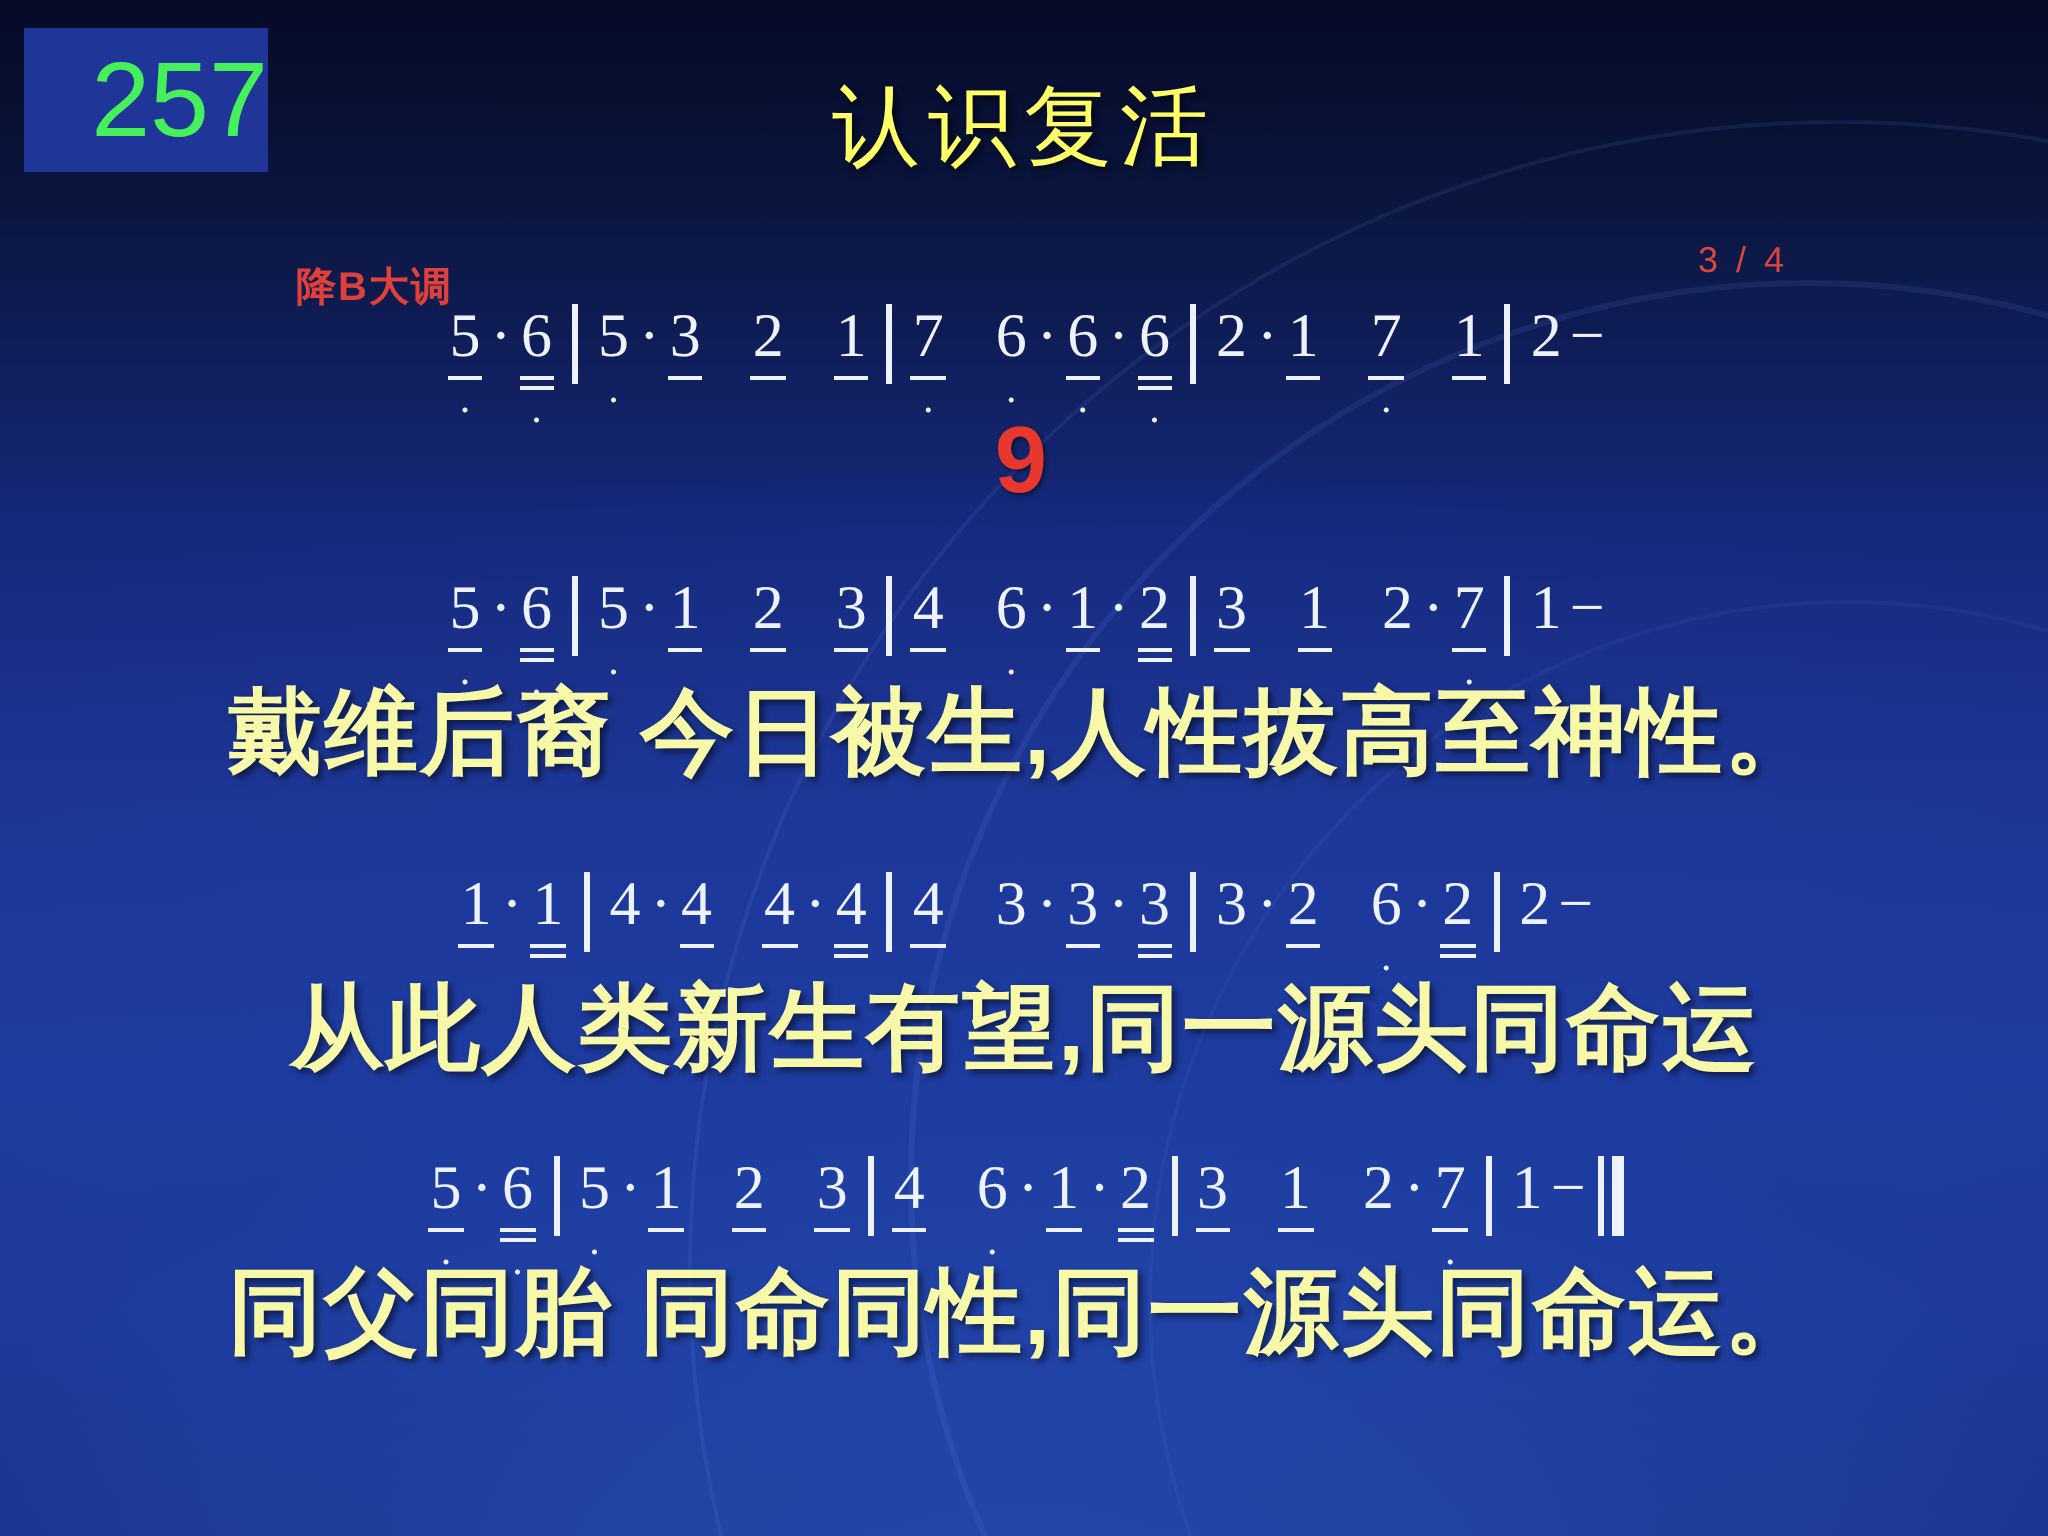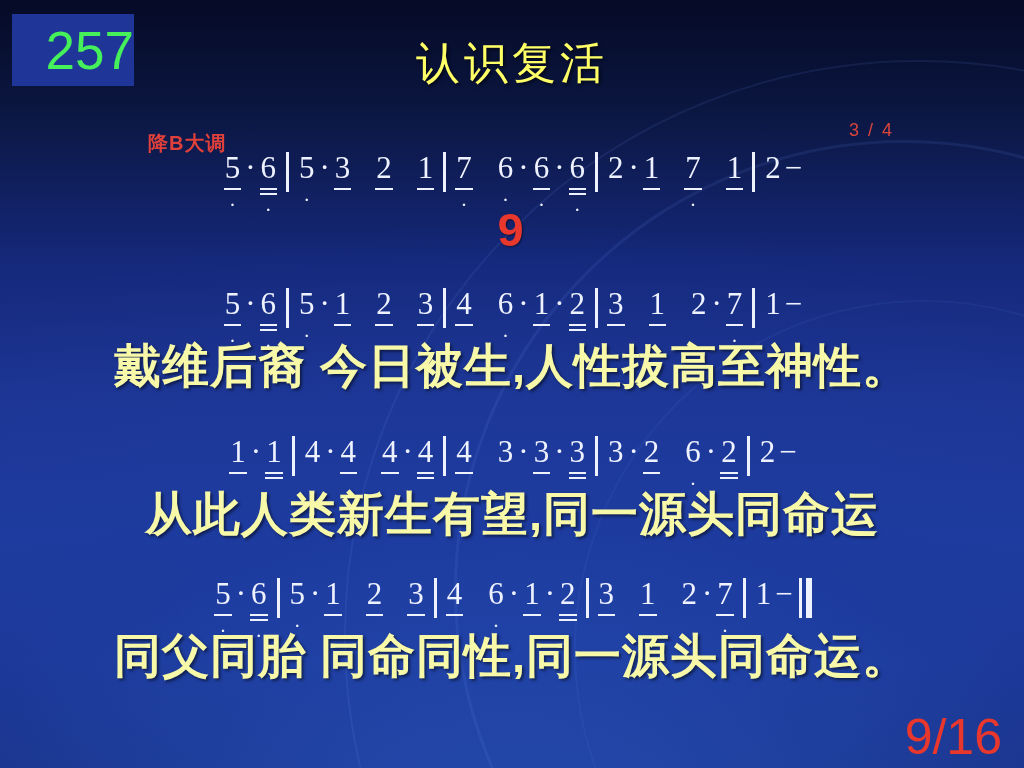--- a/index.html
+++ b/index.html
@@ -547,15 +547,14 @@
             <i class="thin"></i>
             <i class="thick"></i>
           </span>
         </div>
         <div class="lyrics">
           <span>同父同胎 同命同性,同一源头同命运。</span>
         </div>
       </div>
     </div>
 
-  <div class="page-counter">9/16</div>
 
 </div>
 
 </body></html>

